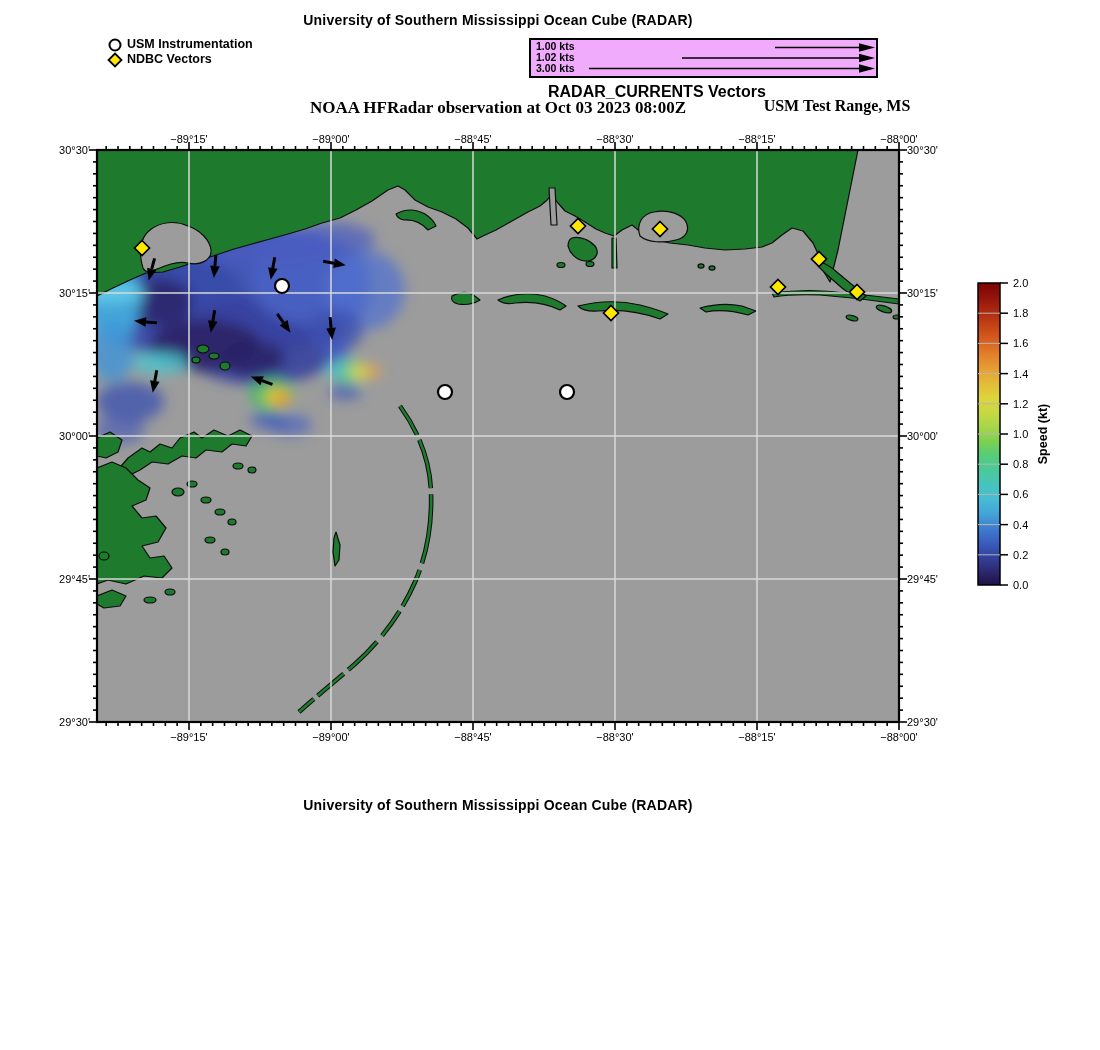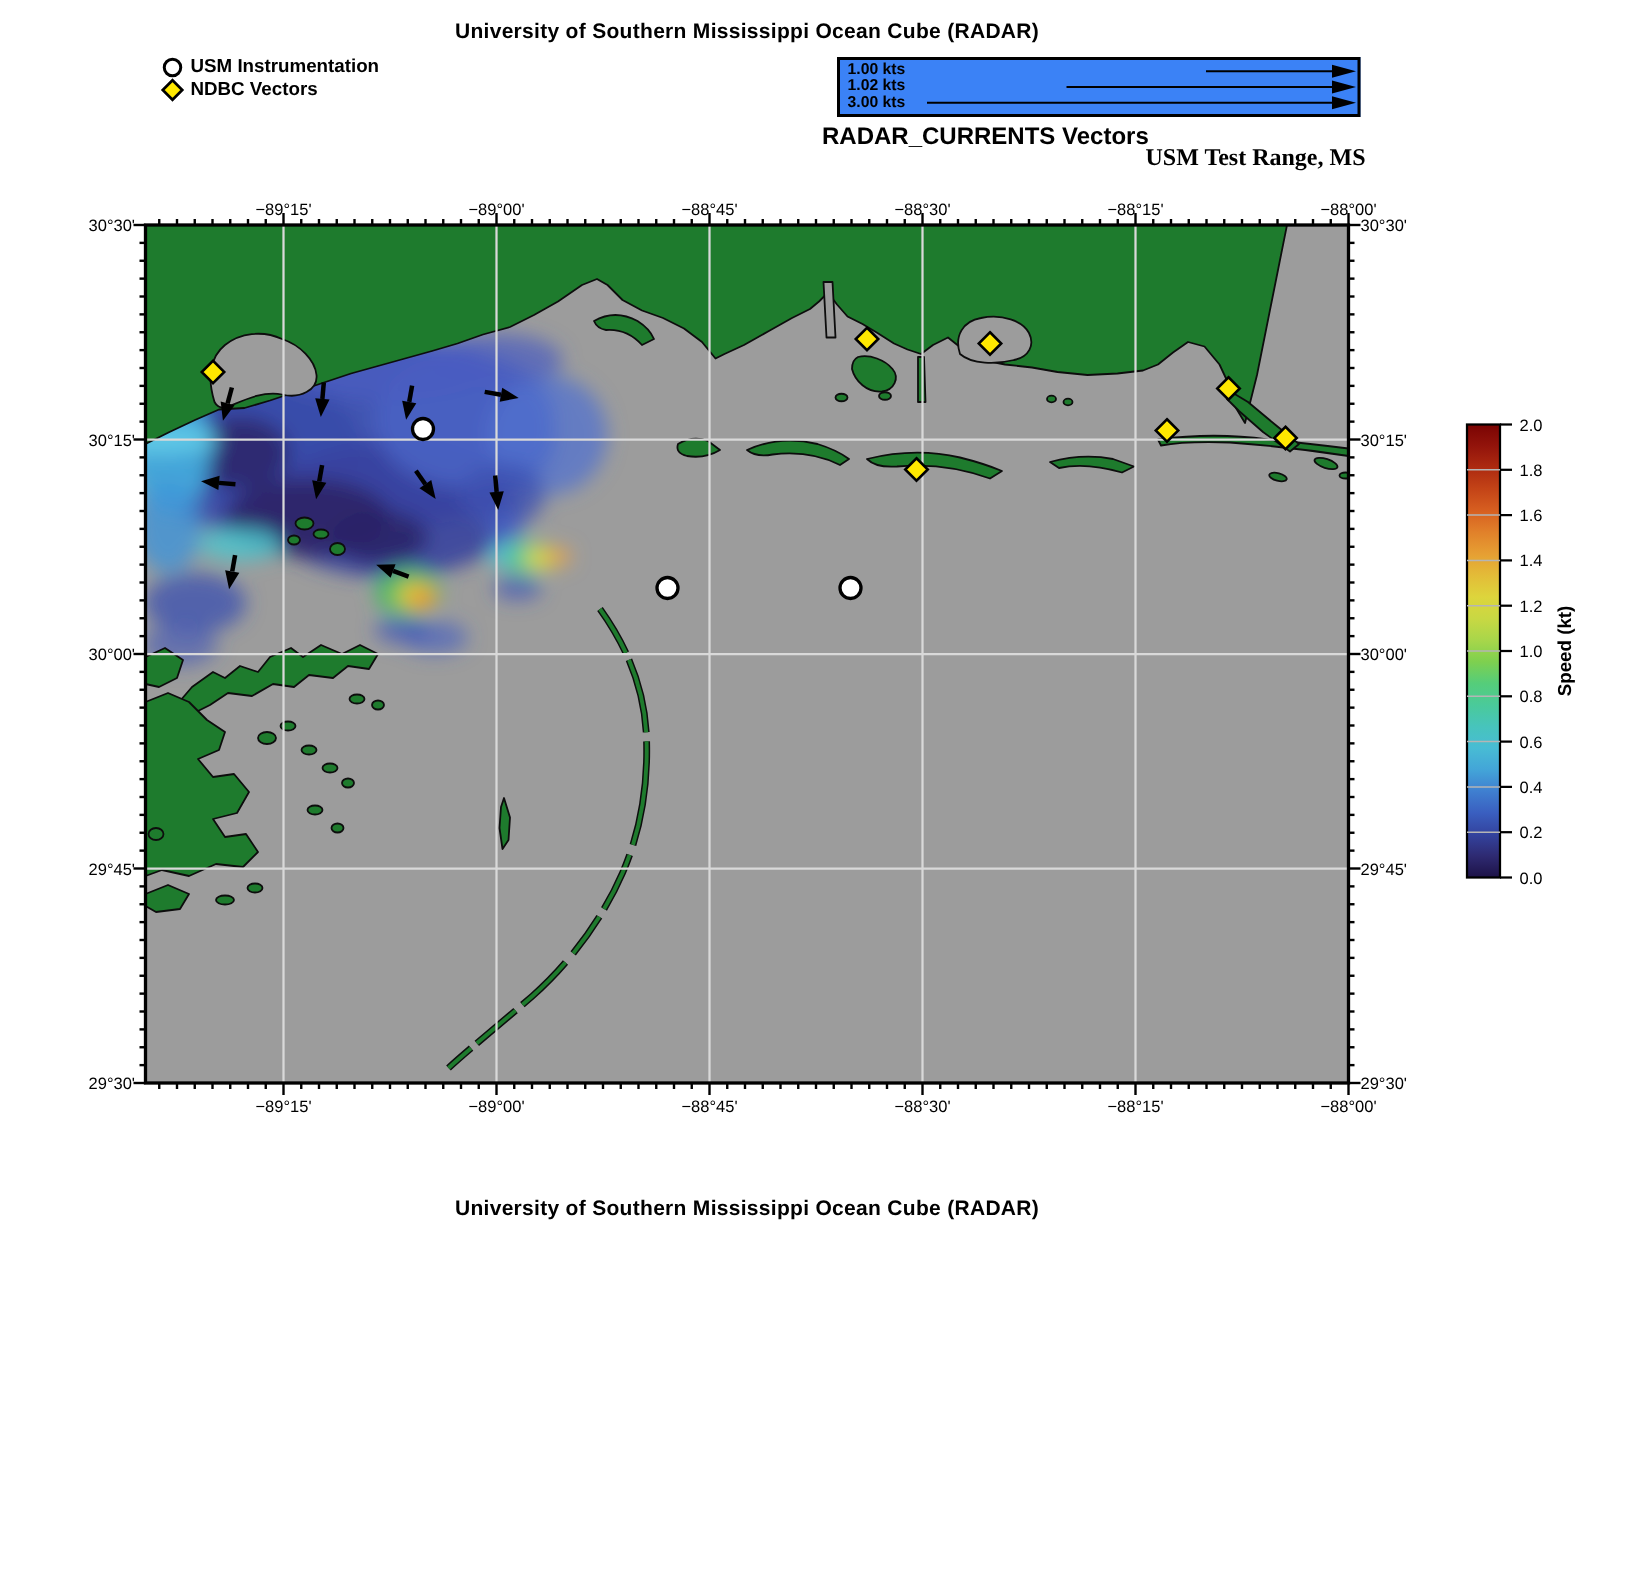--- a/index.html
+++ b/index.html
@@ -5,22 +5,22 @@
   html,body{margin:0;padding:0;background:#fff;}
   .page{position:relative;width:1100px;height:1050px;background:#fff;
         font-family:"Liberation Sans",sans-serif;color:#000;overflow:hidden;}
   .t-top,.t-bottom{position:absolute;left:0;width:996px;text-align:center;
         font-weight:bold;font-size:14px;letter-spacing:0.2px;}
   .t-top{top:12px;}
   .t-bottom{top:797px;}
   .legend{position:absolute;left:107px;top:37px;}
   .leg-row{display:flex;align-items:flex-start;height:15px;font-weight:bold;font-size:12.5px;}
   .leg-row .lbl{margin-left:4px;}
-  .vbox{position:absolute;left:558px;top:38px;width:345px;height:36px;
-        border:2.5px solid #000;background:#3b82f6;}
+  .vbox{position:absolute;left:529px;top:38px;width:345px;height:36px;
+        border:2.5px solid #000;background:#f0abfc;}
   .vrow{position:absolute;left:5px;font-weight:bold;font-size:10.5px;line-height:11px;}
   .vrow.r0{top:1px}.vrow.r1{top:12px}.vrow.r2{top:23px}
   .varrows{position:absolute;left:0;top:0;}
   .vcaption{position:absolute;left:548px;top:83px;font-weight:bold;font-size:16px;}
   .subtitle{position:absolute;left:0;top:98px;width:996px;text-align:center;
         font-family:"Liberation Serif",serif;font-weight:bold;font-size:17px;}
   .range{position:absolute;left:752px;top:97px;width:170px;text-align:center;
         font-family:"Liberation Serif",serif;font-weight:bold;font-size:16px;}
   svg text{font-family:"Liberation Sans",sans-serif;}
   .ticklabel{font-size:11px;fill:#000;}
@@ -553,17 +553,18 @@
       <line x1="244" y1="7.5" x2="330" y2="7.5" stroke="#000" stroke-width="1.4"></line>
       <polygon points="328,3.2 344,7.5 328,11.8" fill="#000"></polygon>
       <line x1="151" y1="18" x2="330" y2="18" stroke="#000" stroke-width="1.4"></line>
       <polygon points="328,13.7 344,18 328,22.3" fill="#000"></polygon>
       <line x1="58" y1="28.5" x2="330" y2="28.5" stroke="#000" stroke-width="1.4"></line>
       <polygon points="328,24.2 344,28.5 328,32.8" fill="#000"></polygon>
     </svg>
   </div>
   <div class="vcaption">RADAR_CURRENTS Vectors</div>
 
+  <div class="subtitle">NOAA HFRadar observation at Oct 03 2023 08:00Z</div>
   <div class="range">USM Test Range, MS</div>
 
   <div class="t-bottom">University of Southern Mississippi Ocean Cube (RADAR)</div>
 
 </div>
 
 </body></html>

